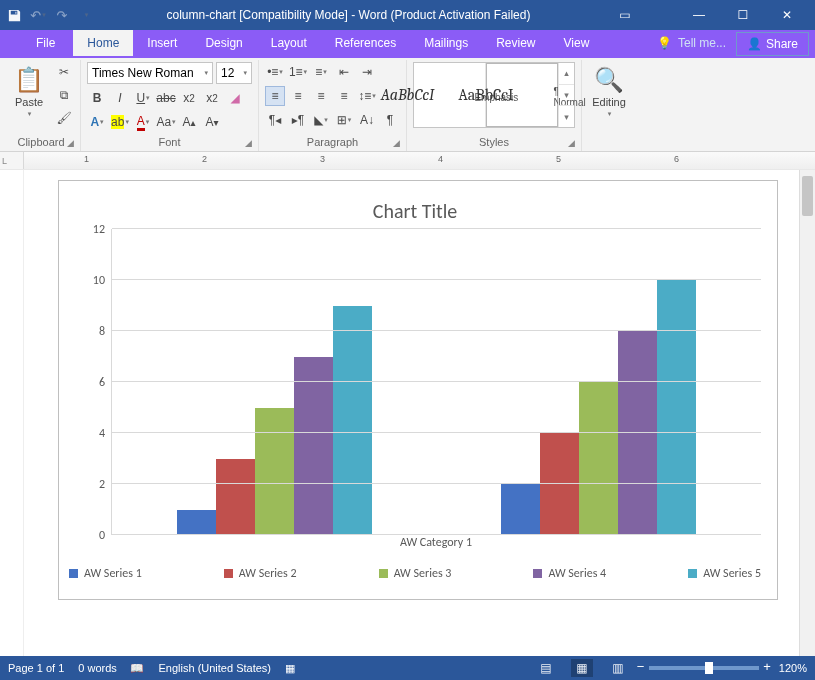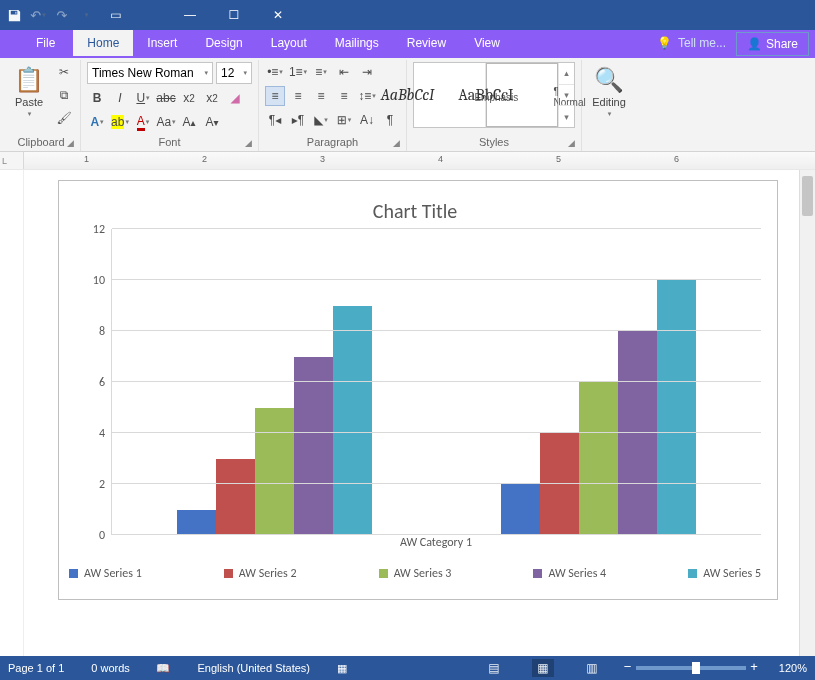--- a/index.html
+++ b/index.html
@@ -80,21 +80,21 @@
 .cat-labels div { flex: 1; text-align: center; font-size: 12px; color: #595959; font-family: Calibri, sans-serif; }
 .legend { height: 32px; display: flex; align-items: center; justify-content: space-between; gap: 34px; }
 .legend-item { display: flex; align-items: center; gap: 6px; font-size: 12px; color: #595959; font-family: Calibri, sans-serif; }
 .legend-swatch { width: 9px; height: 9px; }
 
 .hscroll-row { height: 18px; display: flex; background: #fff; }
 .hscroll-track { flex: 1; margin-left: 64px; margin-right: 18px; background: #f1f1f1; border: 1px solid #ddd; position: relative; }
 .hscroll-thumb { position: absolute; top: 1px; bottom: 1px; left: 40px; right: 40px; background: #c5c5c5; border-radius: 2px; }
 
 
-.statusbar { position: absolute; left: 0; right: 0; bottom: 0; height: 24px; background: #2b579a; color: #fff; display: flex; align-items: center; font-size: 11px; padding: 0 8px; gap: 27px; }
+.statusbar { position: absolute; left: 0; right: 0; bottom: 0; height: 24px; background: #2b579a; color: #fff; display: flex; align-items: center; font-size: 11px; padding: 0 8px; gap: 14px; }
 .statusbar .spacer { flex: 1; }
 .view-btn { width: 22px; height: 18px; display: flex; align-items: center; justify-content: center; font-size: 12px; opacity: 0.9; }
 .view-btn.active { background: #1e3f6f; }
 .zoom-slider { width: 110px; height: 4px; background: #6f98cc; position: relative; margin: 0 6px; }
 .zoom-slider .knob { position: absolute; top: -4px; left: 56px; width: 8px; height: 12px; background: #fff; }
 .zoom-slider .minus, .zoom-slider .plus { position: absolute; top: -7px; font-size: 13px; }
 .zoom-slider .minus { left: -12px; }
 .zoom-slider .plus { right: -12px; }
 
 svg { display: block; }
@@ -108,35 +108,37 @@
       <svg width="15" height="15" viewBox="0 0 16 16">
           <path fill="#fff" d="M2 2h10l2 2v10H2zM4 3v4h7V3zM9 4h1v2H9zM4 9h8v4H4z"></path>
         </svg>
     </span>
     <span class="icon dim">↶<span class="dd">▾</span></span>
     <span class="icon dim">↷</span>
     <span class="icon dim">
         <span class="dd">▾</span>
       </span>
   </div>
+  <div class="title">column-chart [Compatibility Mode] - Word (Product Activation Failed)</div>
   <div class="win-controls">
     <div class="win-btn">▭</div>
     <div class="win-sep"></div>
     <div class="win-btn">—</div>
     <div class="win-btn">☐</div>
     <div class="win-btn">✕</div>
   </div>
 </div>
 
 <div class="tabs">
   <div class="tab file">File</div>
   <div class="tab active">Home</div>
   <div class="tab">Insert</div>
   <div class="tab">Design</div>
   <div class="tab">Layout</div>
+  <div class="tab">References</div>
   <div class="tab">Mailings</div>
   <div class="tab">Review</div>
   <div class="tab">View</div>
   <div class="spacer"></div>
   <div class="tellme">
     <span>💡</span>
     <span>Tell me...</span>
   </div>
   <div class="share">
     <span>👤</span>

